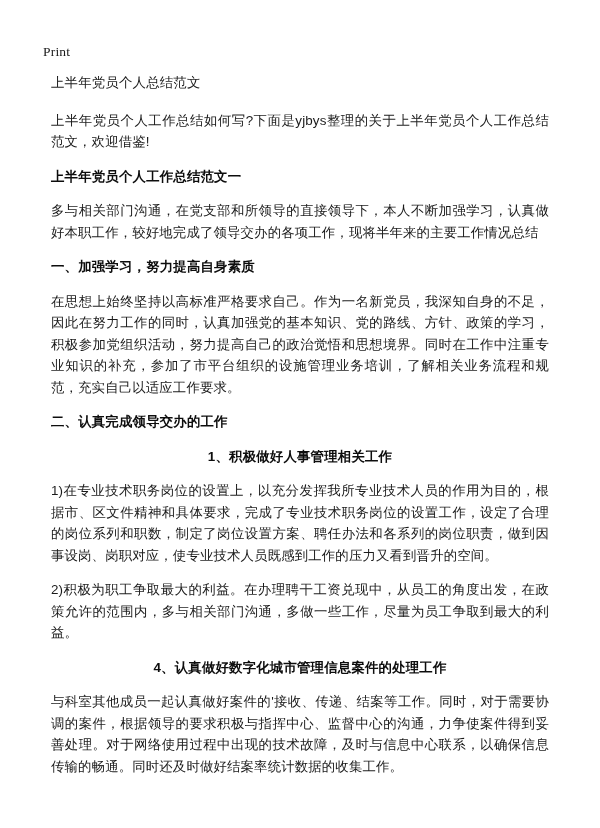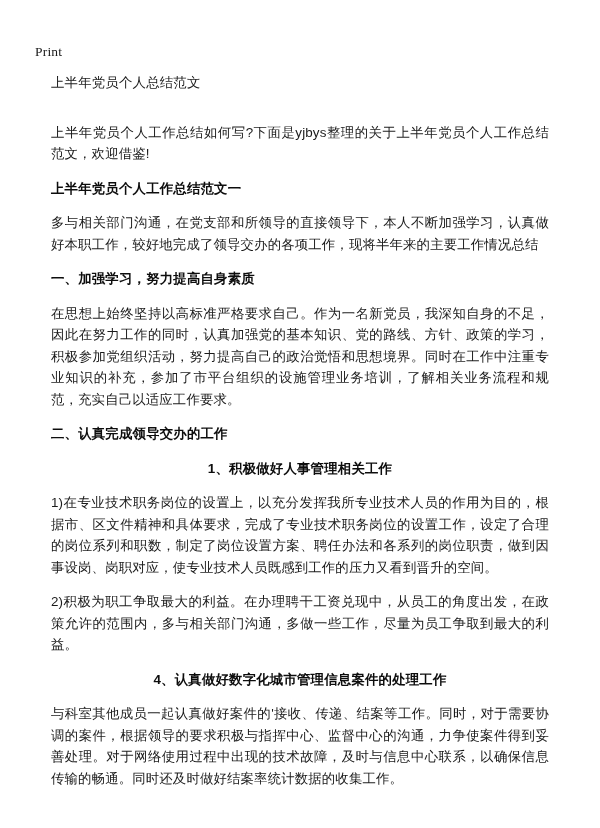--- a/index.html
+++ b/index.html
@@ -22,21 +22,21 @@
     left: 0;
     top: 0;
     width: 600px;
     height: 828px;
     background: #fff;
   }
 
   
   .print-link {
     position: absolute;
-    left: 35px;
+    left: 43px;
     top: 44px;
     font-family: "Liberation Serif", "DejaVu Serif", serif;
     font-size: 13.5px;
     line-height: 16px;
     color: #1a1a1a;
     letter-spacing: 0.2px;
     white-space: nowrap;
   }
 
   
@@ -54,21 +54,21 @@
     text-align: center;
     margin: 0 0 19px 0;
     letter-spacing: 0.5px;
     color: #111;
   }
 
   .subtitle {
     font-size: 13.4px;
     line-height: 21.5px;
     font-weight: normal;
-    margin: 0 0 28px 0;
+    margin: 0 0 16px 0;
     color: #1a1a1a;
     letter-spacing: 0.2px;
   }
 
   p.body-text {
     font-size: 13.4px;
     line-height: 21.5px;
     margin: 0 0 13px 0;
     text-align: justify;
     text-justify: inter-ideograph;

